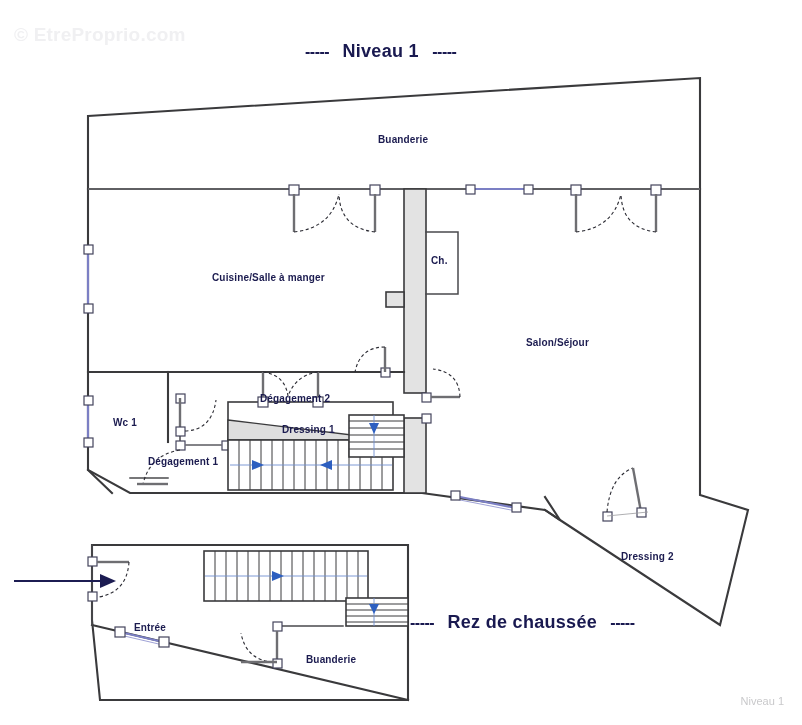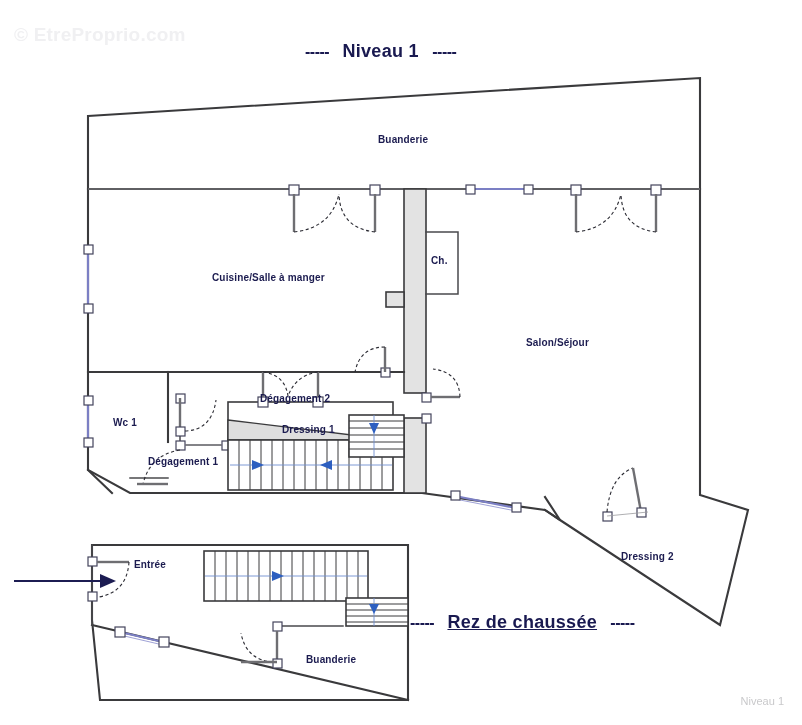--- a/index.html
+++ b/index.html
@@ -307,39 +307,39 @@
   <div class="watermark-br">Niveau 1</div>
 
   <div class="heading" style="left:305px; top:42px;">
     <span class="dash">-----</span>
     <span style="margin:0 8px;">Niveau 1</span>
     <span class="dash">-----</span>
   </div>
 
   <div class="heading" style="left:410px; top:613px;">
     <span class="dash">-----</span>
-    <span style="margin:0 8px;text-decoration:underline;">Rez de chaussée</span>
+    <span style="margin:0 8px;">Rez de chaussée</span>
     <span class="dash">-----</span>
   </div>
 
   <div class="label" style="left:378px; top:135px;">Buanderie</div>
 
   <div class="label" style="left:196px; top:273px;margin-left:16px;">Cuisine/Salle à manger</div>
 
   <div class="label" style="left:431px; top:256px;">Ch.</div>
 
   <div class="label" style="left:526px; top:338px;">Salon/Séjour</div>
 
   <div class="label" style="left:113px; top:418px;">Wc 1</div>
 
   <div class="label" style="left:260px; top:394px;">Dégagement 2</div>
 
   <div class="label" style="left:271px; top:425px;margin-left:11px;">Dressing 1</div>
 
   <div class="label" style="left:148px; top:457px;">Dégagement 1</div>
 
-  <div class="label" style="left:134px; top:560px;">Entrée</div>
+  <div class="label" style="left:134px; top:623px;">Entrée</div>
 
   <div class="label" style="left:306px; top:655px;">Buanderie</div>
 
   <div class="label" style="left:621px; top:552px;">Dressing 2</div>
 
 </div>
 
 </body></html>

